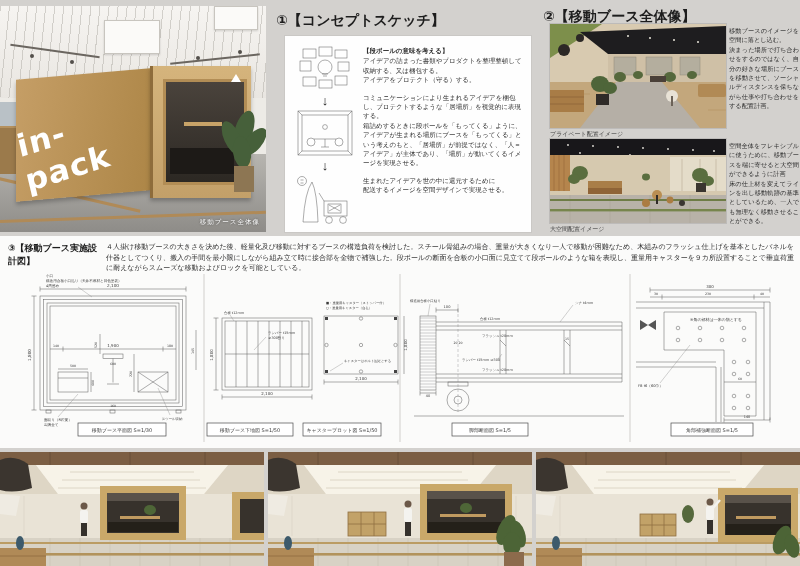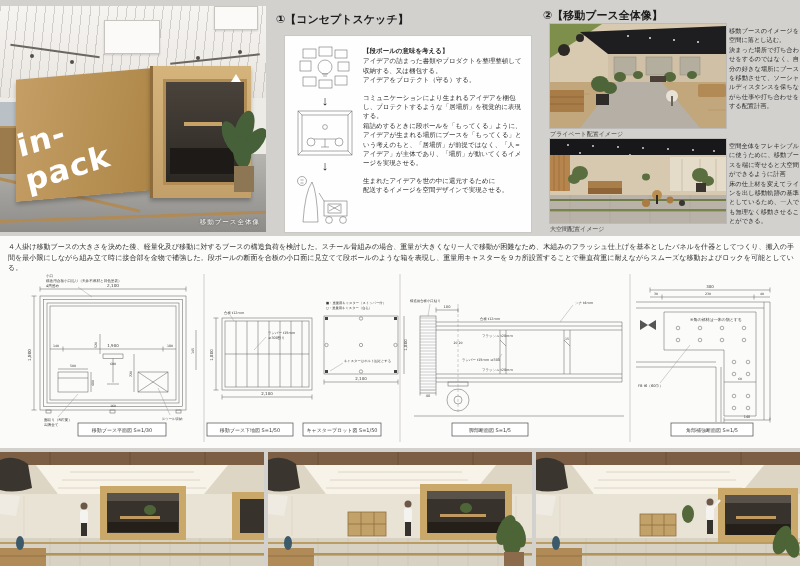--- a/index.html
+++ b/index.html
@@ -41,21 +41,21 @@
     background:linear-gradient(#d5b47c,#c3a069);
     border-left:3px solid #8e6c3b;box-shadow:0 3px 4px rgba(0,0,0,.25);}
   .booth-open{position:absolute;left:10px;top:13px;width:78px;height:100px;
     background:linear-gradient(#4a433c,#2c2823);border:3px solid #b28d55;}
   .booth-bench{position:absolute;left:4px;bottom:8px;width:64px;height:26px;background:#1d1a17;}
   .booth-table{position:absolute;left:18px;top:40px;width:38px;height:4px;background:#c8a368;}
   .booth-mark{position:absolute;right:10px;top:8px;width:0;height:0;
     border-left:5px solid transparent;border-right:5px solid transparent;border-bottom:8px solid #fff;}
   .mp-caption{right:6px;bottom:5px;color:#fff;font-size:6.5px;letter-spacing:1px;text-shadow:0 0 2px rgba(0,0,0,.6);}
   
-  .sec-heading{font-size:11px;font-weight:bold;color:#1d1d1d;}
+  .sec-heading{font-size:14px;font-weight:bold;color:#1d1d1d;}
   .concept-card{left:285px;top:36px;width:246px;height:196px;background:#fefefe;
     box-shadow:0 0 0 1px rgba(0,0,0,.04);display:flex;padding:10px 8px 6px 8px;box-sizing:border-box;}
   .sk-col{width:64px;display:flex;flex-direction:column;align-items:center;}
   .sk-arrow{font-size:13px;font-weight:bold;color:#111;line-height:13px;margin:2px 0;}
   .tx-col{flex:1;padding-left:6px;font-size:6.5px;line-height:9.4px;color:#2e2e2e;}
   .tx-col p{margin:0 0 8px 0;white-space:pre-line;}
   .tx-title{font-weight:bold;margin-bottom:1px !important;}
   
   .persp-img{left:550px;width:176px;overflow:hidden;box-shadow:0 0 0 1px rgba(0,0,0,.1);}
   .persp-cap{left:550px;font-size:6px;color:#444;}
@@ -270,20 +270,21 @@
       <circle cx="120" cy="61" r="3.4" fill="#ab7c42"></circle>
     <circle cx="132" cy="64" r="3" fill="#3a3531"></circle>
   </svg>
 </div>
 <div class="abs persp-cap" style="top:225px;">大空間配置イメージ</div>
 <div class="abs persp-tx" style="top:141px;">空間全体をフレキシブルに使うために、移動ブースを端に寄せると大空間ができるように計画
 床の仕上材を変えてラインを出し移動軌跡の基準としているため、一人でも無理なく移動させることができる。</div>
 
 <div class="abs design-band"></div>
 <div class="abs design-head-row">
+  <div class="design-heading">③【移動ブース実施設計図】</div>
   <div class="design-desc">４人掛け移動ブースの大きさを決めた後、軽量化及び移動に対するブースの構造負荷を検討した。スチール骨組みの場合、重量が大きくなり一人で移動が困難なため、木組みのフラッシュ仕上げを基本としたパネルを什器としてつくり、搬入の手間を最小限にしながら組み立て時に接合部を金物で補強した。段ボールの断面を合板の小口面に見立てて段ボールのような箱を表現し、重量用キャスターを９カ所設置することで垂直荷重に耐えながらスムーズな移動およびロックを可能としている。</div>
 </div>
 
 <svg class="abs" style="left:0;top:270px;" width="800" height="178" viewBox="0 0 800 178">
 
   <path class="sep" d="M204 4v168 M400 4v168 M630 4v168"></path>
 
   <g>
     <g class="cad">
       <rect x="40" y="26" width="146" height="114"></rect>

